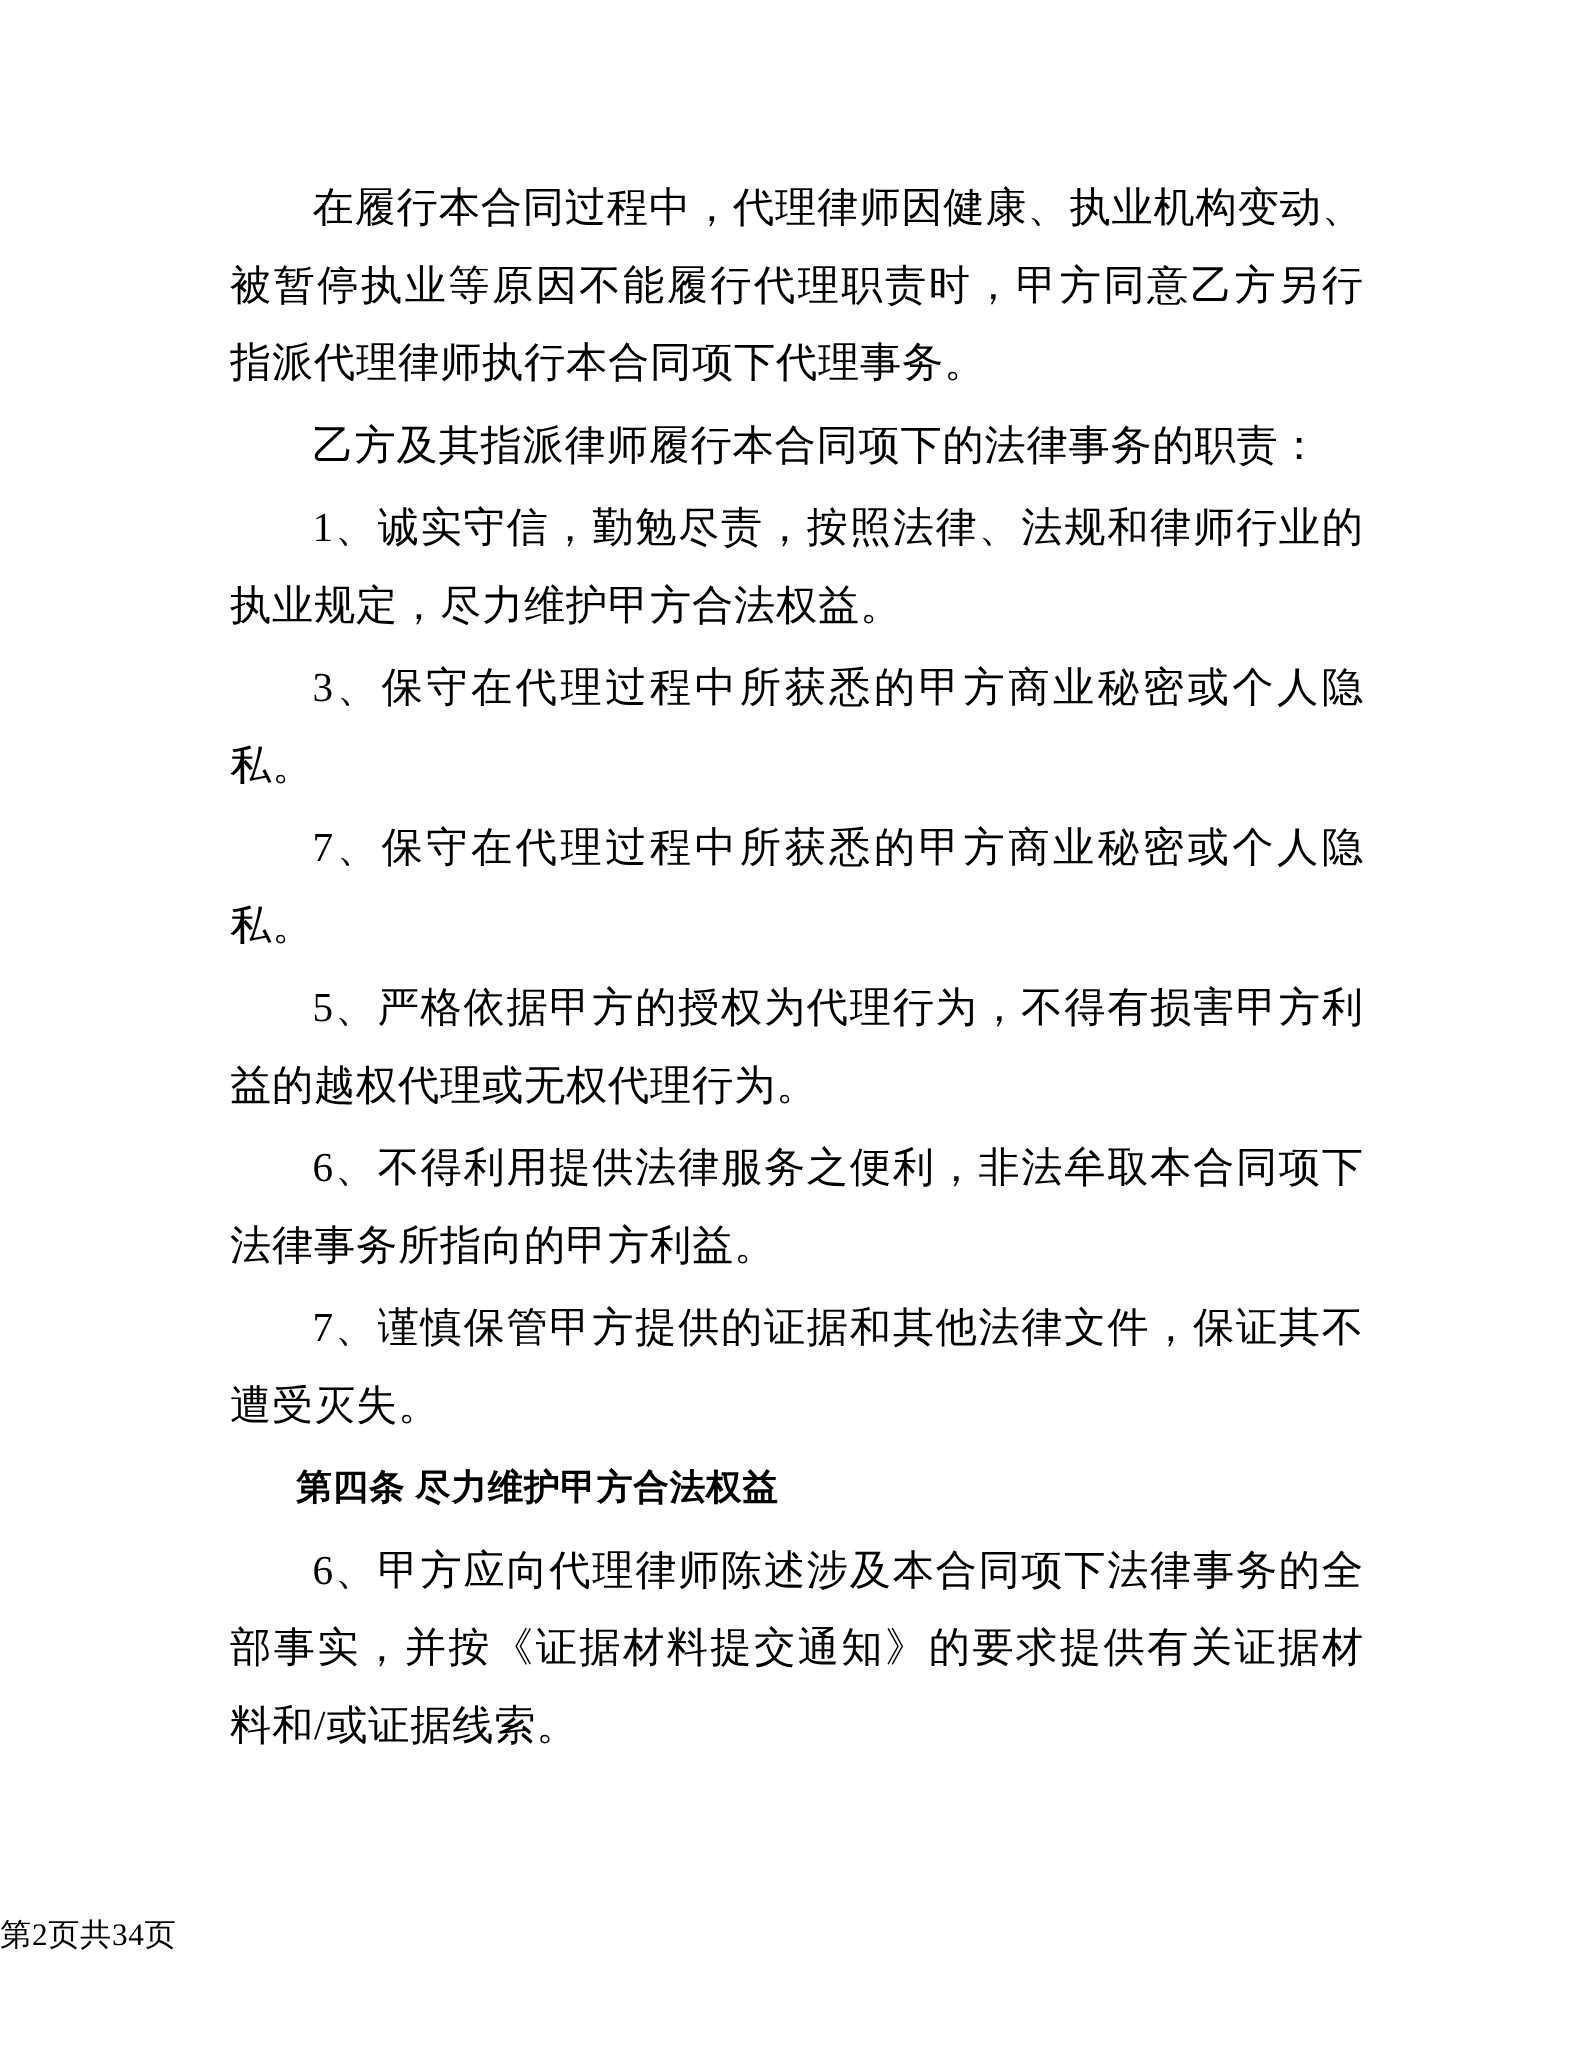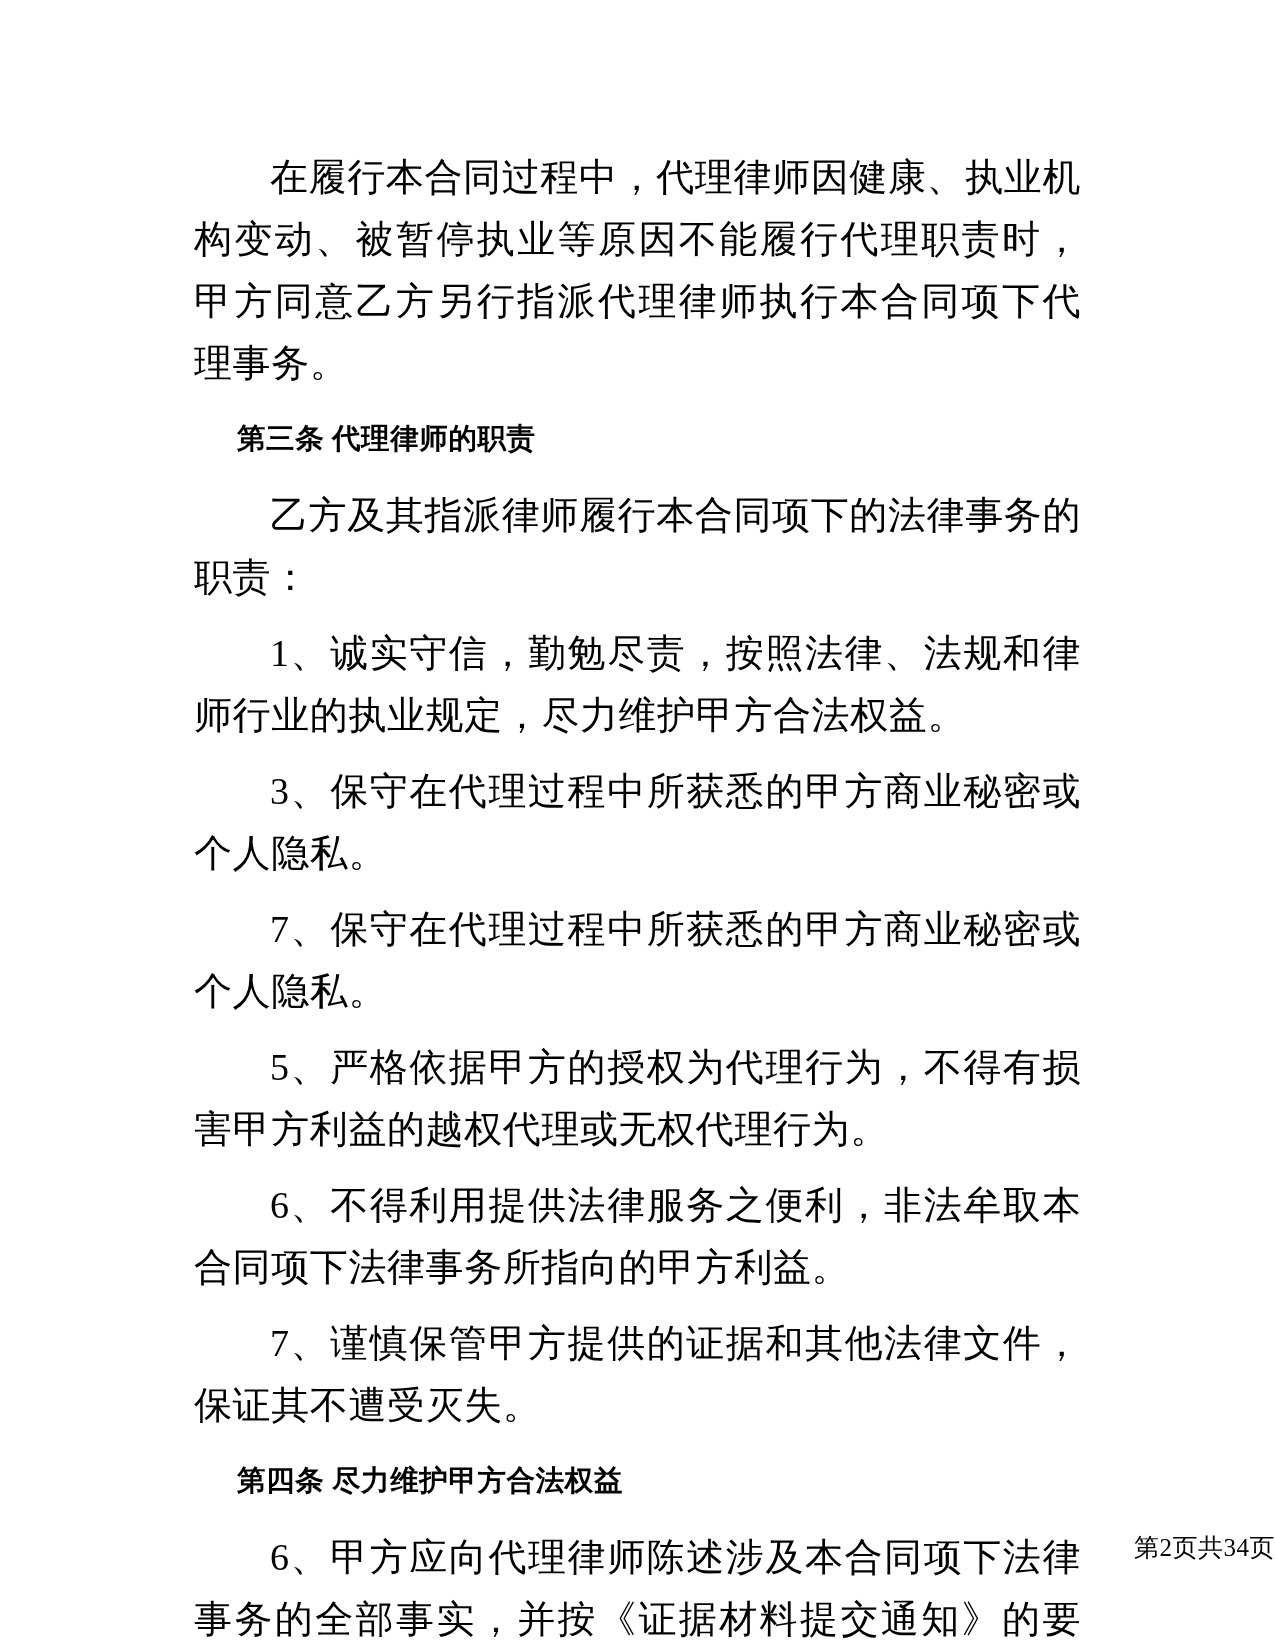--- a/index.html
+++ b/index.html
@@ -17,60 +17,59 @@
     overflow: hidden;
   }
   .page {
     box-sizing: border-box;
     width: 1275px;
     height: 1650px;
     padding: 132px 180px 0 180px;
     position: relative;
   }
   .body-text {
-    font-size: 38px;
+    font-size: 33px;
     line-height: 62px;
     letter-spacing: 0.6px;
     text-align: justify;
     text-justify: inter-ideograph;
-    margin: 14px;
+    margin: 4px;
   }
   .indent {
     text-indent: 2em;
   }
   .heading {
     font-size: 28.5px;
     line-height: 62px;
     font-weight: bold;
     letter-spacing: 0.6px;
     text-indent: 2em;
     margin: 0;
   }
   .bold-item {
     font-weight: normal;
   }
   .footer {
     position: absolute;
     left: 0;
     right: 0;
     bottom: 86px;
-    text-align: right;
+    text-align: left;
     font-size: 25px;
     font-family: "Liberation Serif", "DejaVu Serif", serif;
     letter-spacing: 0.5px;
   }
 </style>
 </head>
 <body>
 
 <div class="page">
 
   <p class="body-text indent">在履行本合同过程中，代理律师因健康、执业机构变动、被暂停执业等原因不能履行代理职责时，甲方同意乙方另行指派代理律师执行本合同项下代理事务。</p>
 
-  <p class="heading">第三条 代理律师的职责</p>
 
   <p class="body-text indent">乙方及其指派律师履行本合同项下的法律事务的职责：</p>
 
   <p class="body-text indent">1、诚实守信，勤勉尽责，按照法律、法规和律师行业的执业规定，尽力维护甲方合法权益。</p>
 
 
   <p class="body-text indent bold-item">3、保守在代理过程中所获悉的甲方商业秘密或个人隐私。</p>
 
   <p class="body-text indent bold-item">7、保守在代理过程中所获悉的甲方商业秘密或个人隐私。</p>
 

